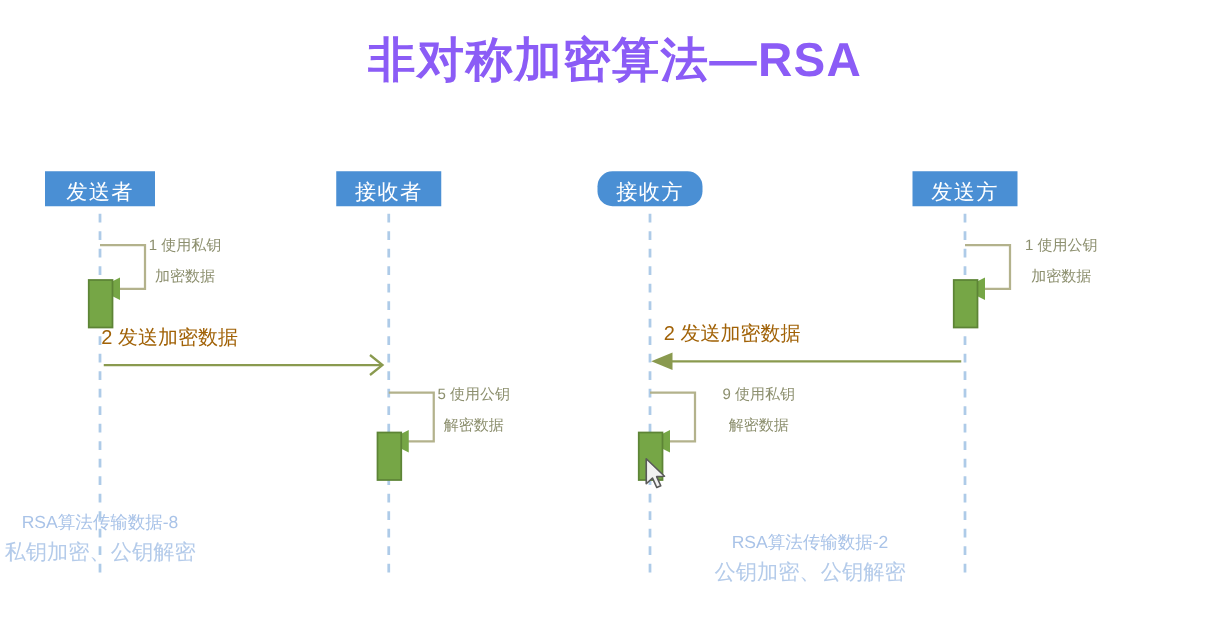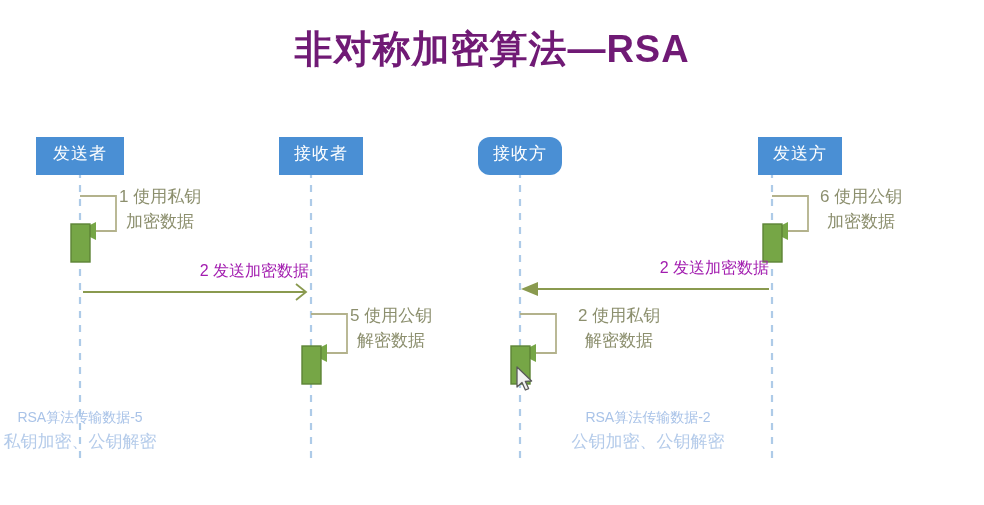--- a/index.html
+++ b/index.html
@@ -23,58 +23,58 @@
     background: #ffffff;
   }
   #title {
     position: absolute;
     left: 0;
     top: 26px;
     width: 984px;
     text-align: center;
     font-size: 38px;
     font-weight: bold;
-    color: #701a75;
+    color: #8b5cf6;
     letter-spacing: 1px;
     line-height: 46px;
     white-space: nowrap;
   }
   .svg-layer {
     position: absolute;
     left: 0; top: 0;
     width: 984px;
     height: 505px;
   }
   .actor-box {
     position: absolute;
     background: #4a8fd4;
     color: #ffffff;
     font-size: 17px;
     line-height: 34px;
-    height: 38px;
+    height: 28px;
     text-align: center;
     white-space: nowrap;
     letter-spacing: 1px;
   }
   .step-label {
     position: absolute;
     color: #8c8f6e;
-    font-size: 17px;
+    font-size: 12px;
     line-height: 25px;
     white-space: nowrap;
   }
   .step-label .ln2 { display: block; text-align: center; }
   .step-label .ln1 { display: block; text-align: center; }
   .msg-label {
     position: absolute;
-    color: #a21caf;
+    color: #a16207;
     font-size: 16px;
     line-height: 20px;
     white-space: nowrap;
-    text-align: right;
+    text-align: left;
   }
   .caption {
     position: absolute;
     color: #a9c3e8;
     font-size: 14px;
     line-height: 23px;
     text-align: center;
     white-space: nowrap;
   }
   .caption .cap2 {
@@ -135,56 +135,56 @@
     <g>
       <path d="M 520 314 L 556 314 L 556 353 L 532 353" fill="none" stroke="#b3b28c" stroke-width="1.8"></path>
       <polygon points="536,344 518,353 536,362" fill="#76a646"></polygon>
     </g>
     <rect x="511" y="346" width="19" height="38" fill="#76a646" stroke="#5d8436" stroke-width="1.4"></rect>
 
   </svg>
 
   <div class="actor-box" style="left:36px; top:137px; width:88px;">发送者</div>
 
-  <div class="actor-box" style="left:269px; top:137px; width:84px;margin-left:10px;">接收者</div>
+  <div class="actor-box" style="left:269px; top:137px; width:84px;">接收者</div>
 
   <div class="actor-box" style="left:478px; top:137px; width:84px;border-radius:12px;">接收方</div>
 
-  <div class="actor-box" style="left:730px; top:137px; width:84px;margin-left:28px;">发送方</div>
+  <div class="actor-box" style="left:730px; top:137px; width:84px;">发送方</div>
 
   <div class="step-label" style="left:119px; top:184px;">
     <span class="ln1">1 使用私钥</span>
     <span class="ln2">加密数据</span>
   </div>
 
   <div class="msg-label" style="left:81px; top:261px; width:228px;">2 发送加密数据</div>
 
   <div class="step-label" style="left:350px; top:303px;">
     <span class="ln1">5 使用公钥</span>
     <span class="ln2">解密数据</span>
   </div>
 
   <div class="caption" style="left:80px; top:406px; width:232px; transform:translateX(-116px);">
-    <span>RSA算法传输数据-5</span>
+    <span>RSA算法传输数据-8</span>
     <span class="cap2">私钥加密、公钥解密</span>
   </div>
 
   <div class="step-label" style="left:820px; top:184px;">
-    <span class="ln1">6 使用公钥</span>
+    <span class="ln1">1 使用公钥</span>
     <span class="ln2">加密数据</span>
   </div>
 
   <div class="msg-label" style="left:531px; top:258px; width:238px;">2 发送加密数据</div>
 
   <div class="step-label" style="left:578px; top:303px;">
-    <span class="ln1">2 使用私钥</span>
+    <span class="ln1">9 使用私钥</span>
     <span class="ln2">解密数据</span>
   </div>
 
-  <div class="caption" style="left:648px; top:406px; width:240px; transform:translateX(-120px);">
+  <div class="caption" style="left:648px; top:422px; width:240px; transform:translateX(-120px);">
     <span>RSA算法传输数据-2</span>
     <span class="cap2">公钥加密、公钥解密</span>
   </div>
 
   <svg id="cursor" width="20" height="28" viewBox="0 0 20 28" style="left:515px; top:366px;" xmlns="http://www.w3.org/2000/svg">
     <path d="M 2 1 L 2 21 L 7 16.5 L 10.4 24 L 13.6 22.6 L 10.3 15.3 L 16.6 15 Z" fill="#f2f2f2" stroke="#5a5a5a" stroke-width="1.3" stroke-linejoin="round"></path>
   </svg>
 
 </div>
 

